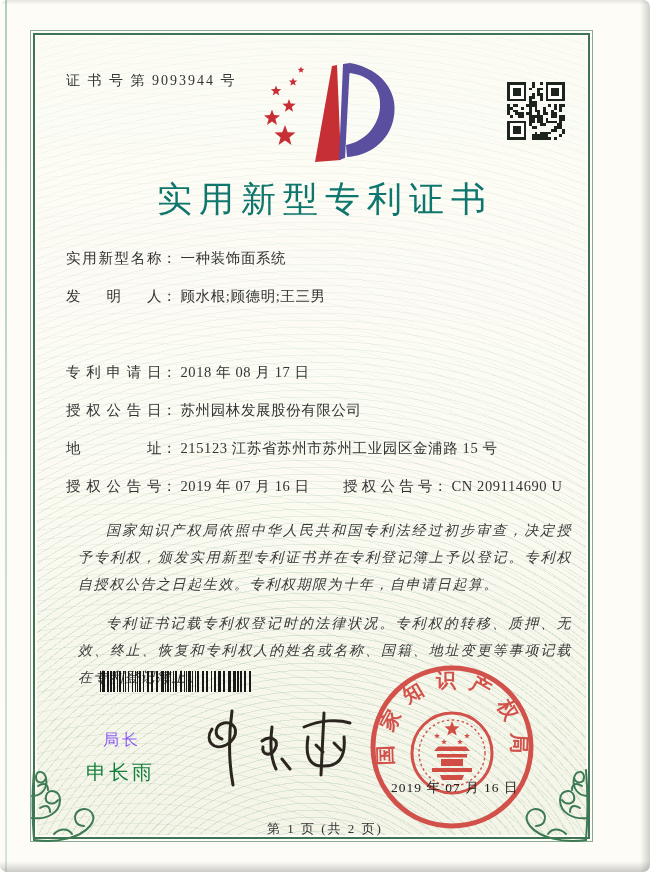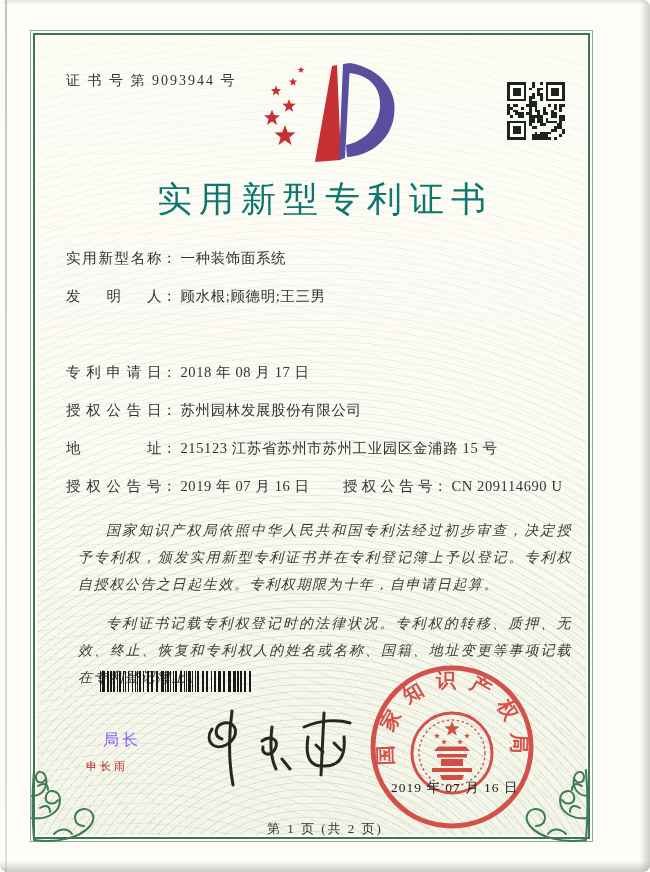--- a/index.html
+++ b/index.html
@@ -48,21 +48,21 @@
   .field-pair2{position:absolute;left:277px;top:0;}
   .field-pair2 .field-label{width:90px;}
 
   .body-text{position:absolute;left:66px;top:505px;width:518px;}
   .body-text p{margin:12px;text-indent:2em;font-size:14px;line-height:27px;
     letter-spacing:1.6px;font-style:italic;color:#3a3a3a;text-align:justify;}
 
   .barcode{position:absolute;left:100px;top:671px;width:152px;height:21px;}
 
   .sig-title{position:absolute;left:103px;top:730px;font-size:16px;letter-spacing:3px;color:#8b5cf6;}
-  .sig-name{position:absolute;left:86px;top:759px;font-size:11px;letter-spacing:3px;color:#b91c1c;}
+  .sig-name{position:absolute;left:86px;top:759px;font-size:20px;letter-spacing:3px;color:#15803d;}
   .signature{position:absolute;left:188px;top:703px;width:170px;height:95px;}
 
   .seal{position:absolute;left:366px;top:661px;width:172px;height:172px;opacity:.92;}
   .seal-date{position:absolute;left:391px;top:779px;font-size:13.5px;letter-spacing:1px;color:#222;}
 
   .flourish{position:absolute;width:88px;height:88px;}
   .flourish.fl-left{left:28px;top:756px;}
   .flourish.fl-right{left:504px;top:756px;}
 
   .footer{position:absolute;left:0;top:820px;width:100%;text-align:center;

